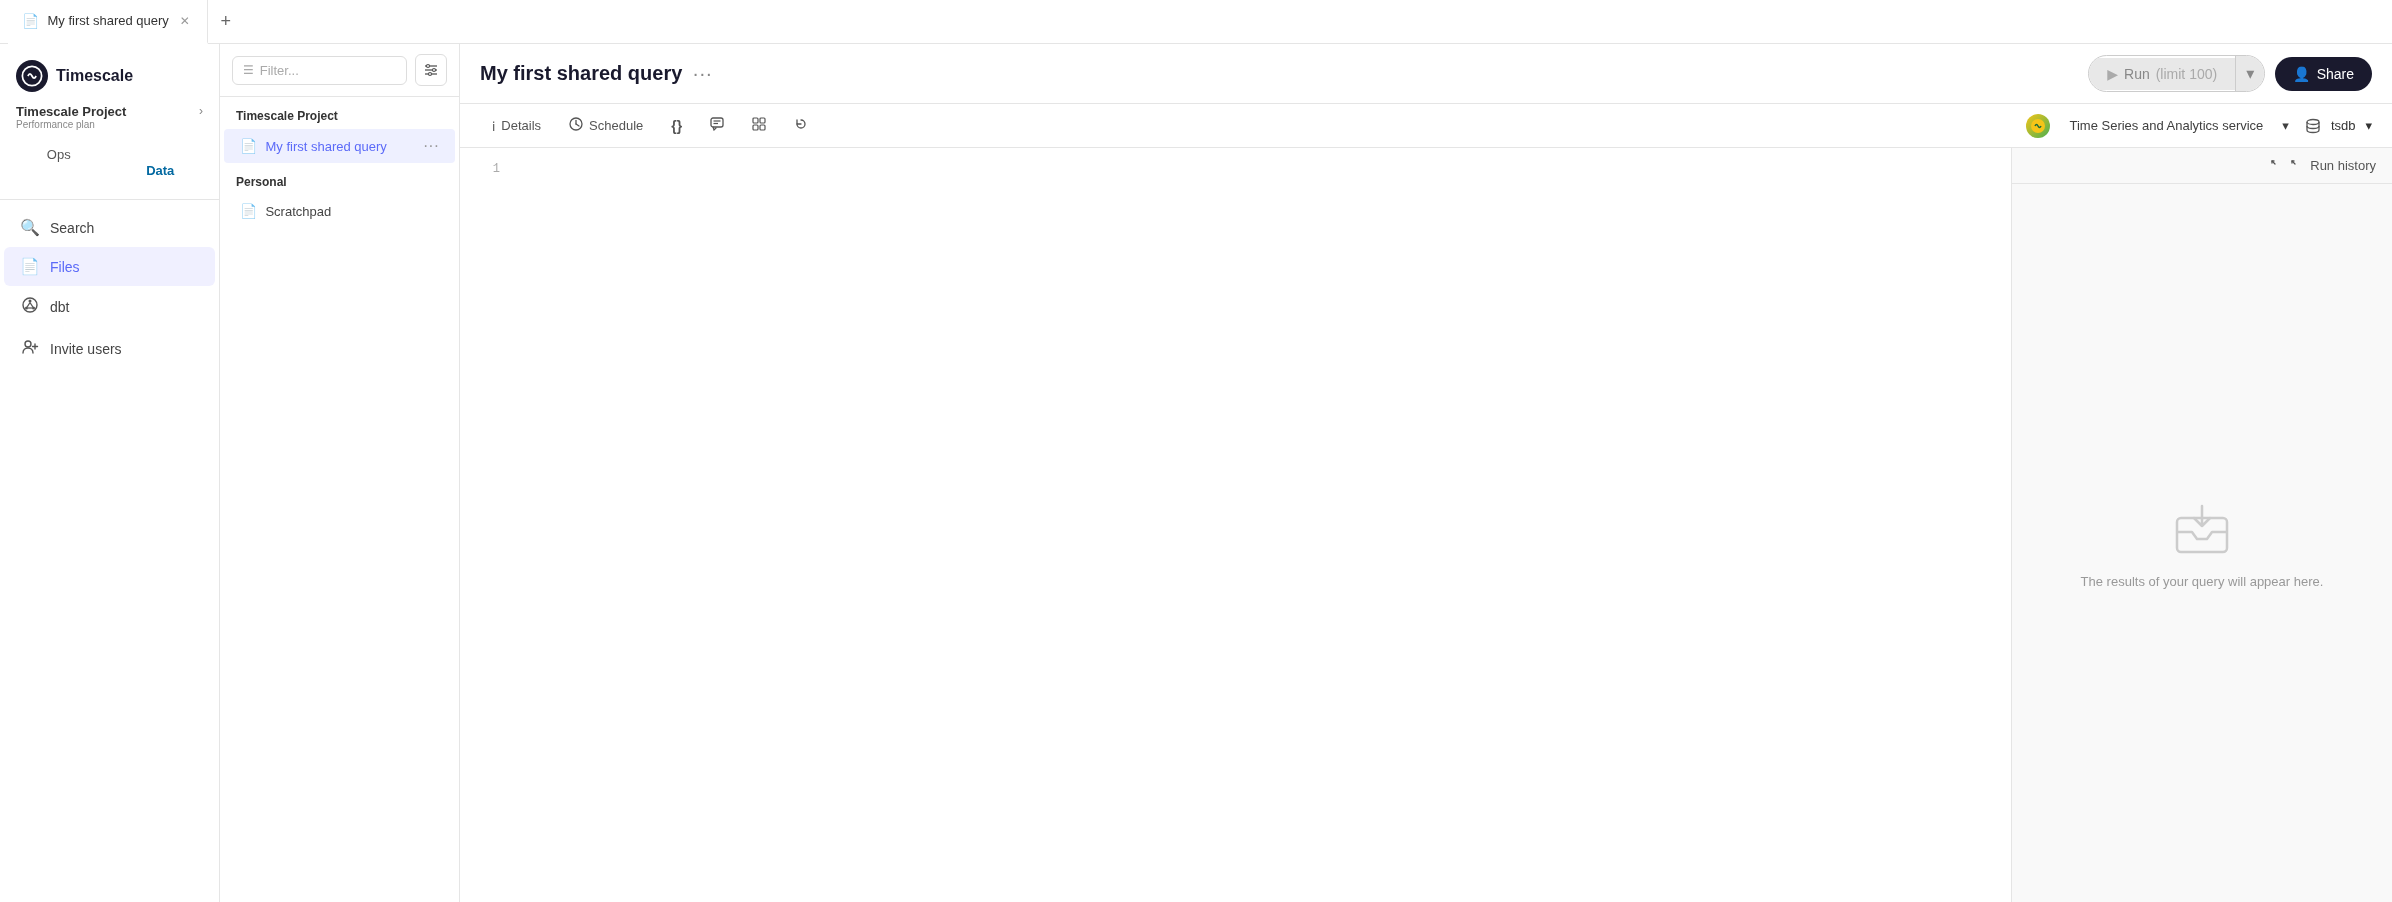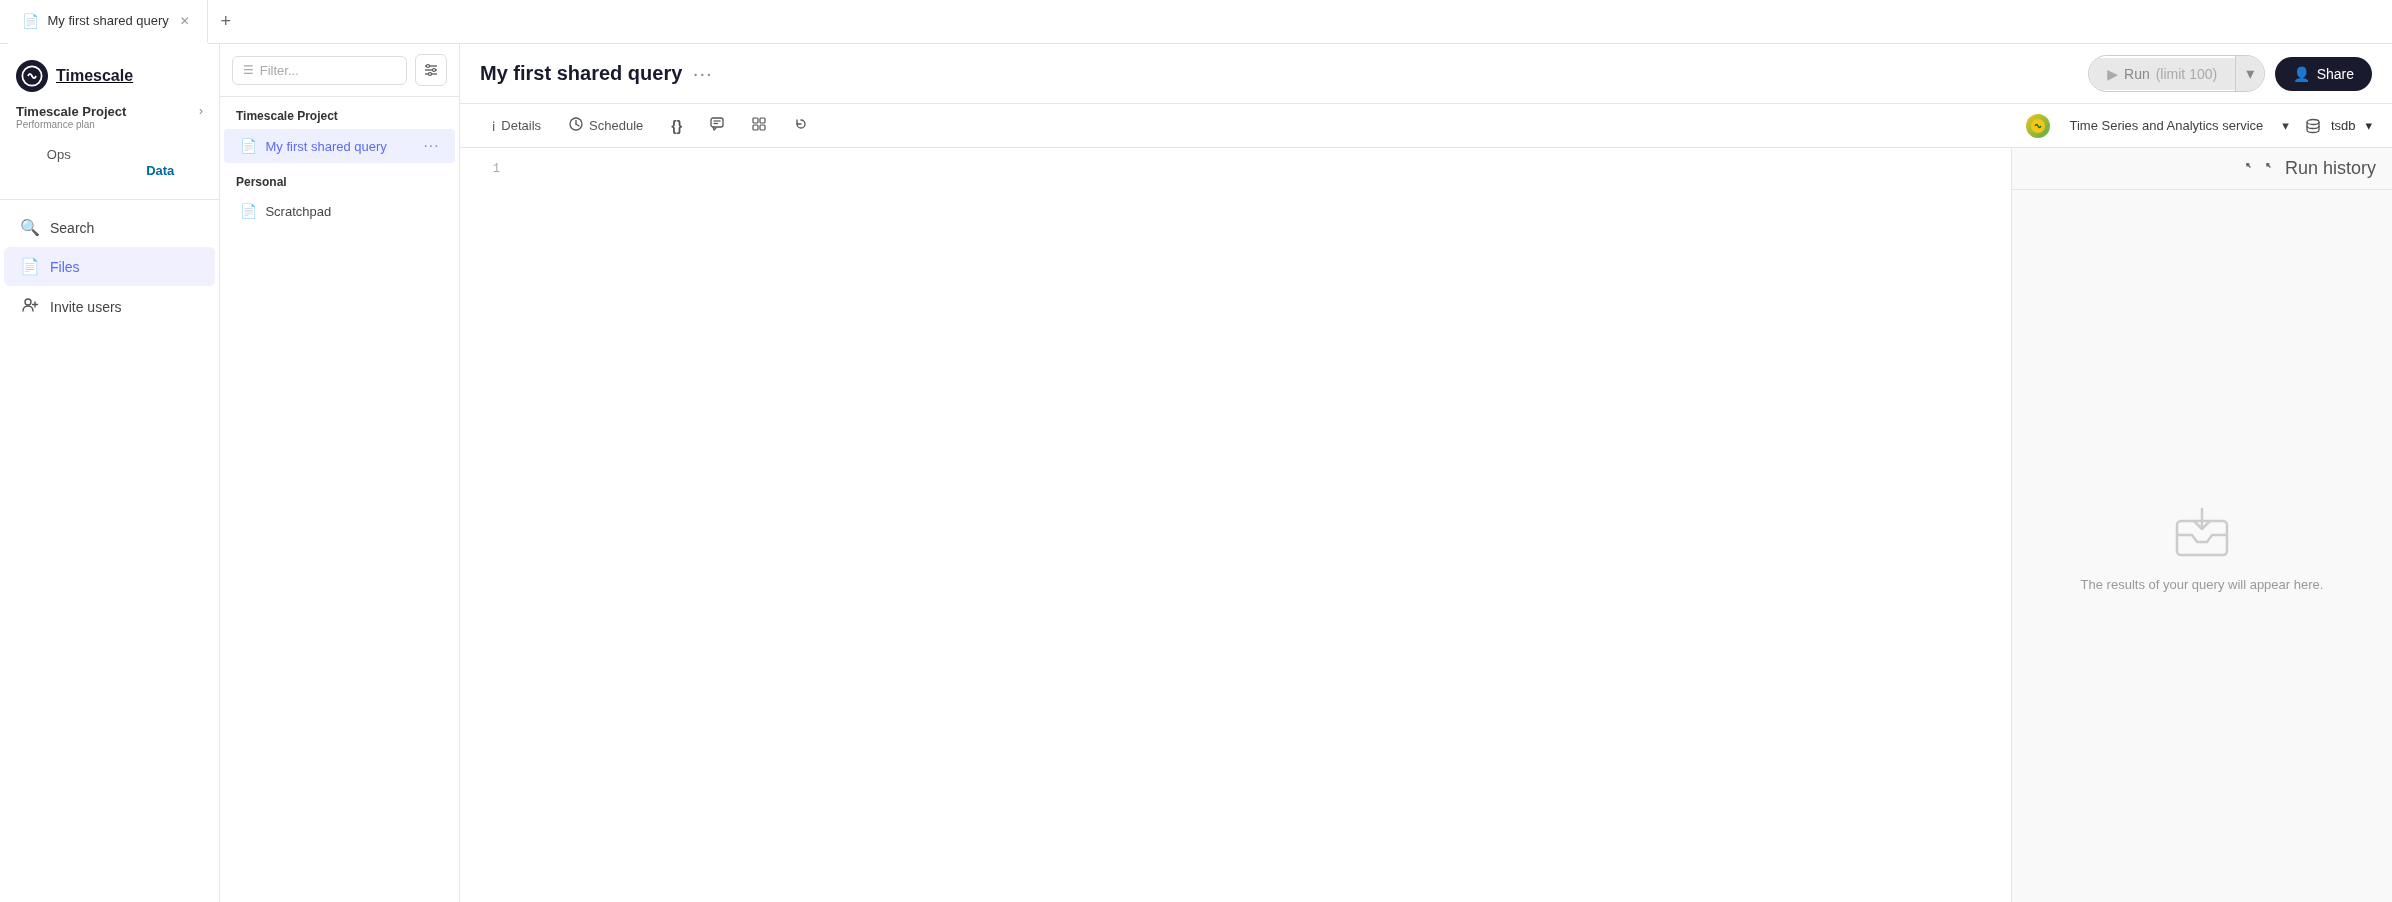--- a/index.html
+++ b/index.html
@@ -53,21 +53,20 @@
       display: flex; flex-direction: column;
       flex-shrink: 0;
     }
     .sidebar-header {
       padding: 16px;
       border-bottom: 1px solid #e5e5e5;
     }
     .brand {
       display: flex; align-items: center; gap: 8px;
       margin-bottom: 12px;
-      text-decoration: underline;
     }
     .brand-logo {
       width: 32px; height: 32px;
       background: #1a1a2e;
       border-radius: 50%;
       display: flex; align-items: center; justify-content: center;
       color: white; font-size: 16px;
     }
     .brand-name { font-weight: 700; font-size: 16px; color: #1a1a2e; }
     .project-info {
@@ -254,21 +253,21 @@
       align-items: center;
     }
     .results-header {
       width: 100%;
       display: flex; justify-content: flex-end;
       padding: 10px 16px;
       border-bottom: 1px solid #e5e5e5;
     }
     .run-history-btn {
       display: flex; align-items: center; gap: 6px;
-      font-size: 18px; color: #555; cursor: pointer;
+      font-size: 13px; color: #555; cursor: pointer;
     }
     .results-empty {
       flex: 1; display: flex; flex-direction: column;
       align-items: center; justify-content: center;
       gap: 12px;
     }
     .results-empty-text {
       font-size: 13px; color: #999;
     }
 
@@ -322,20 +321,34 @@
         <span class="nav-icon">🔍</span>
         <span>Search</span>
       </div>
       <div class="nav-item active">
         <span class="nav-icon">📄</span>
         <span>Files</span>
       </div>
       <div class="nav-item">
         <span class="nav-icon">
           <svg width="18" height="18" viewBox="0 0 18 18" fill="none">
+            <circle cx="9" cy="9" r="7" stroke="#555" stroke-width="1.4"></circle>
+            <circle cx="9" cy="5" r="1.5" fill="#555"></circle>
+            <circle cx="5.5" cy="12" r="1.5" fill="#555"></circle>
+            <circle cx="12.5" cy="12" r="1.5" fill="#555"></circle>
+            <line x1="9" y1="6.5" x2="6.2" y2="10.8" stroke="#555" stroke-width="1.2"></line>
+            <line x1="9" y1="6.5" x2="11.8" y2="10.8" stroke="#555" stroke-width="1.2"></line>
+            <line x1="6.8" y1="12" x2="11.2" y2="12" stroke="#555" stroke-width="1.2"></line>
+          </svg>
+        </span>
+        <span>dbt</span>
+      </div>
+      <div class="nav-item">
+        <span class="nav-icon">
+          <svg width="18" height="18" viewBox="0 0 18 18" fill="none">
             <circle cx="7" cy="6" r="3" stroke="#555" stroke-width="1.4"></circle>
             <path d="M2 15c0-3 2.2-5 5-5s5 2 5 5" stroke="#555" stroke-width="1.4" stroke-linecap="round"></path>
             <line x1="14" y1="6" x2="14" y2="11" stroke="#555" stroke-width="1.4" stroke-linecap="round"></line>
             <line x1="11.5" y1="8.5" x2="16.5" y2="8.5" stroke="#555" stroke-width="1.4" stroke-linecap="round"></line>
           </svg>
         </span>
         <span>Invite users</span>
       </div>
     </div>
   </div>

